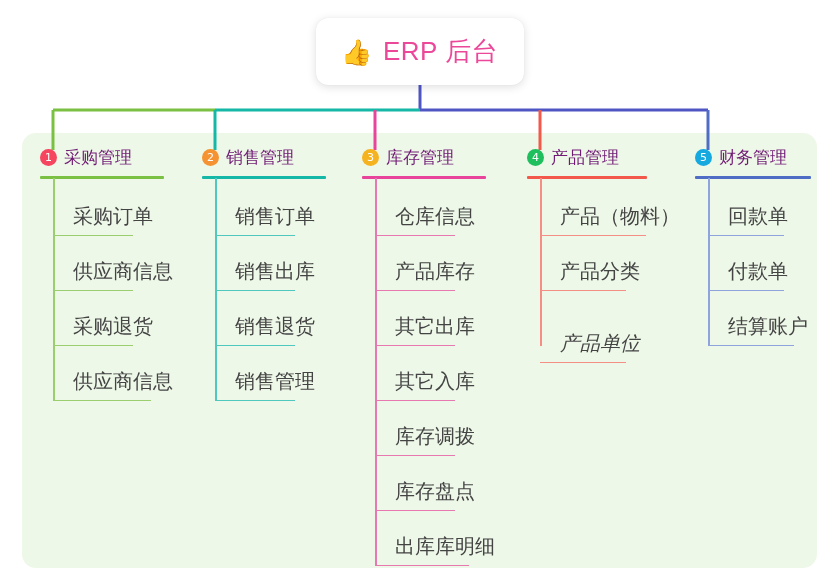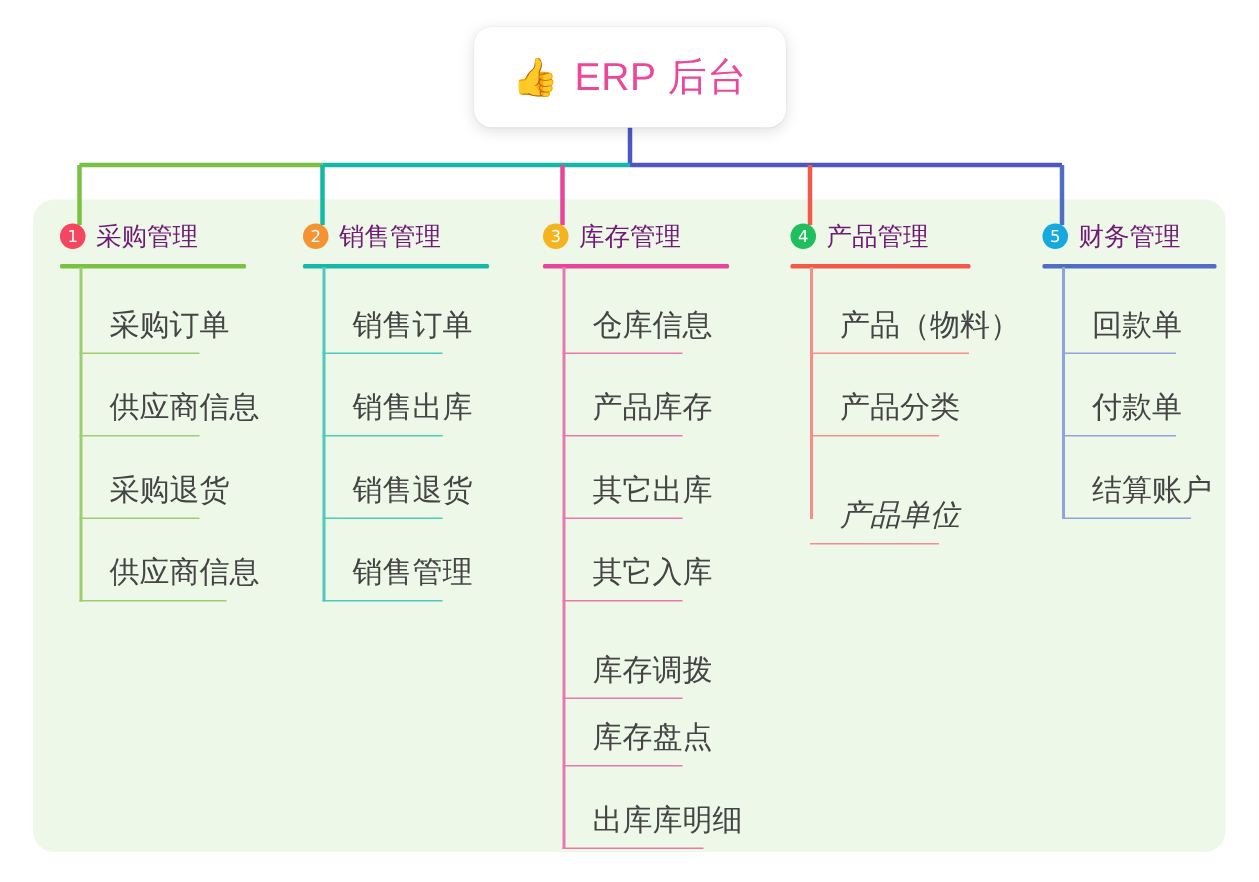--- a/index.html
+++ b/index.html
@@ -227,21 +227,21 @@
         <div class="leaf-rule" style="width: 80px; background: rgb(232, 120, 176);"></div>
       </div>
       <div class="leaf" style="top: 179px; height: 34px; width: 90px;">
         <span class="leaf-label">其它出库</span>
         <div class="leaf-rule" style="width: 80px; background: rgb(232, 120, 176);"></div>
       </div>
       <div class="leaf" style="top: 234px; height: 34px; width: 90px;">
         <span class="leaf-label">其它入库</span>
         <div class="leaf-rule" style="width: 80px; background: rgb(232, 120, 176);"></div>
       </div>
-      <div class="leaf" style="top: 299px; height: 34px; width: 90px; padding-left: 36px;">
+      <div class="leaf" style="top: 289px; height: 34px; width: 90px; padding-left: 36px;">
         <span class="leaf-label">库存调拨</span>
         <div class="leaf-rule" style="width: 80px; background: rgb(232, 120, 176);"></div>
       </div>
       <div class="leaf" style="top: 344px; height: 34px; width: 90px;">
         <span class="leaf-label">库存盘点</span>
         <div class="leaf-rule" style="width: 80px; background: rgb(232, 120, 176);"></div>
       </div>
       <div class="leaf" style="top: 399px; height: 34px; width: 104px;">
         <span class="leaf-label">出库库明细</span>
         <div class="leaf-rule" style="width: 94px; background: rgb(232, 120, 176);"></div>

